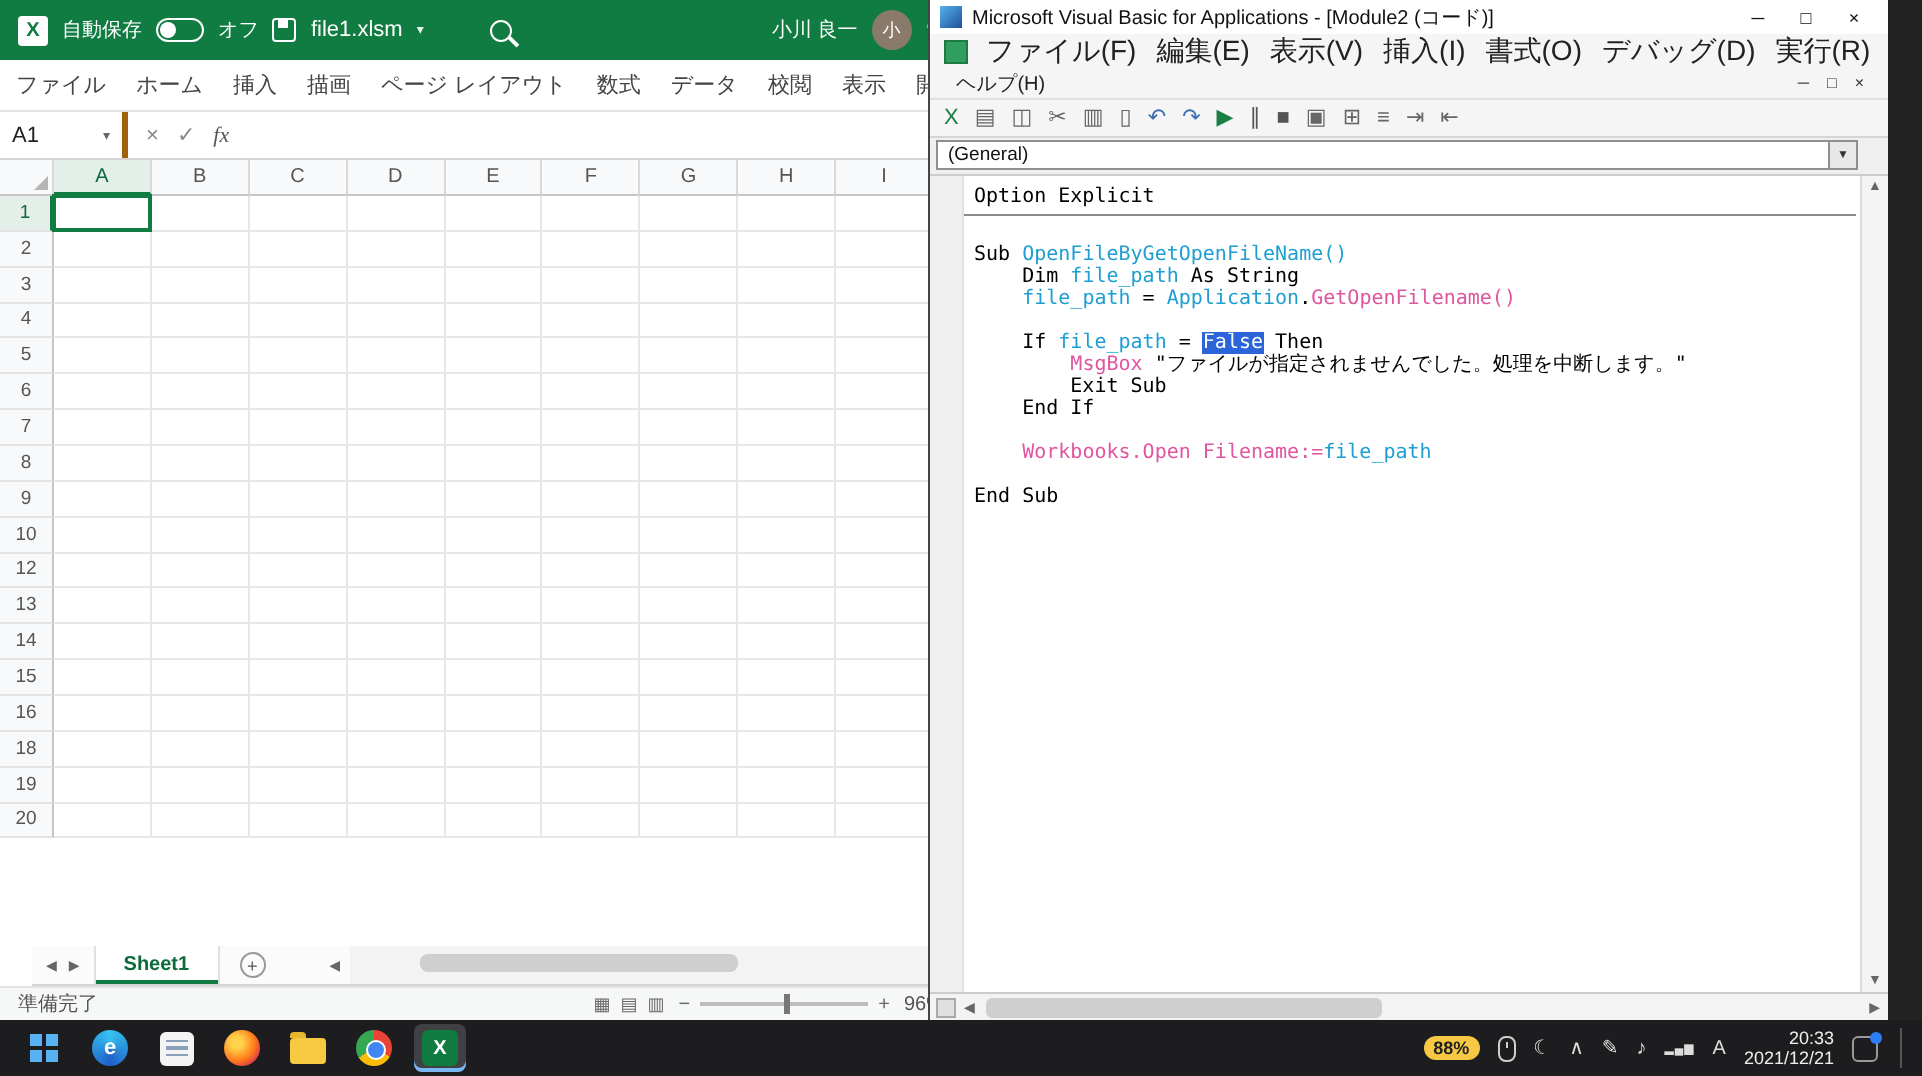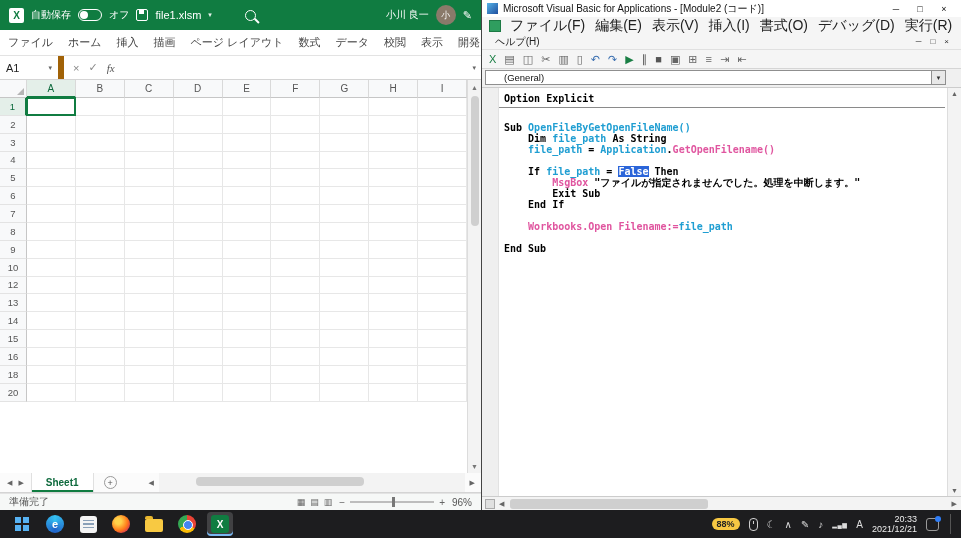--- a/index.html
+++ b/index.html
@@ -40,21 +40,21 @@
   .comment-bubble { width:16px; height:13px; border:1.2px solid #666; border-radius:3px; position:relative;}
   .comment-bubble::after{ content:""; position:absolute; left:3px; bottom:-4px; border:3px solid transparent; border-top-color:#666;}
   .share-btn { width:24px; height:18px; background:var(--excel-green,#107C41); border-radius:3px;
     display:flex; align-items:center; justify-content:center; }
   .share-person { width:6px; height:6px; background:#fff; border-radius:50%; position:relative; top:-2px;}
   .share-person::after{ content:""; position:absolute; left:-2px; top:7px; width:10px; height:5px;
     background:#fff; border-radius:4px 4px 0 0; }
 
   .xl-formulabar { height:24px; border-bottom:1px solid #d4d4d4; display:flex;
     align-items:center; background:#fff; flex:none; }
-  .namebox { width:64px; height:100%; border-right:6px solid #a16207; display:flex;
+  .namebox { width:64px; height:100%; border-right:3px solid #a16207; display:flex;
     align-items:center; padding:0 6px; font-size:11px; color:#222; gap:14px;}
   .nb-caret{ font-size:7px; color:#666; margin-left:auto;}
   .fb-btns { display:flex; gap:9px; padding:0 9px; color:#888; font-size:11px; align-items:center;}
   .fb-btns .fx { font-style:italic; font-family:"Liberation Serif","DejaVu Serif",serif; color:#555;}
   .fb-input { flex:1; height:100%; }
   .fb-expand { padding:0 5px; font-size:7px; color:#666; }
 
   .xl-grid-area { flex:1; position:relative; background:#fff; }
   .grid-inner { position:absolute; left:0; top:0; right:14px; bottom:0; display:flex; flex-direction:column;}
   .col-headers { height:18px; display:grid; grid-template-columns:27px repeat(9,1fr); flex:none;}
@@ -72,42 +72,42 @@
   .cell { border-right:1px solid #e7e7e7; border-bottom:1px solid #e7e7e7; position:relative; background:#fff;}
   .cell.selected::after { content:""; position:absolute; inset:-1px; border:2px solid var(--excel-green,#107C41); }
   .v-scrollbar { position:absolute; right:0; top:0; bottom:0; width:14px; background:#f3f3f3;
     border-left:1px solid #dcdcdc; display:flex; flex-direction:column; align-items:center;
     font-size:7px; color:#777; }
   .vsb-btn { height:14px; display:flex; align-items:center; }
   .vsb-thumb { width:8px; height:130px; background:#cfcfcf; border-radius:4px; margin-top:2px;}
   .vsb-bottom { margin-top:auto; height:14px; display:flex; align-items:center;}
 
   .xl-sheettabs { height:20px; border-bottom:1px solid #d4d4d4; background:#fbfbfb;
-    display:flex; align-items:center; font-size:10px; color:#555; flex:none; }
+    display:flex; align-items:center; font-size:10px; color:#555; flex:none;margin-left:16px; }
   .st-arrows { display:flex; gap:6px; padding:0 7px; font-size:7px; color:#666;}
   .sheet-tab { height:100%; padding:0 14px; display:flex; align-items:center; background:#fff;
     border-right:1px solid #e0e0e0; border-left:1px solid #e0e0e0;}
   .sheet-tab.active { color:#0e6a3d; font-weight:bold; box-shadow:inset 0 -2px 0 var(--excel-green,#107C41);}
   .add-sheet { width:13px; height:13px; border:1px solid #999; border-radius:50%; margin-left:10px;
     display:flex; align-items:center; justify-content:center; font-size:9px; color:#555;}
   .hsb { flex:1; height:100%; display:flex; align-items:center; margin-left:30px; gap:3px; padding-right:4px;}
   .hsb .track { flex:1; height:100%; background:#f3f3f3; position:relative; }
   .hsb .thumb { position:absolute; left:12%; top:4px; height:9px; width:55%; background:#cfcfcf; border-radius:4px;}
   .hsb .btn { font-size:7px; color:#666; padding:0 2px;}
 
   .xl-statusbar { height:17px; background:#f6f8f7; display:flex; align-items:center;
     font-size:10px; color:#555; padding:0 9px; flex:none; border-top:1px solid #e3e3e3;}
   .sb-right { margin-left:auto; display:flex; align-items:center; gap:7px; }
   .viewicons { display:flex; gap:5px; font-size:9px; color:#666; }
   .zoomslider { display:flex; align-items:center; gap:5px; color:#666;}
   .zs-track { width:84px; height:2px; background:#bdbdbd; position:relative;}
   .zs-thumb { position:absolute; left:50%; top:-4px; width:3px; height:10px; background:#777;}
 
   
-  #vba-window { position:absolute; left:481px; top:0; width:480px; height:510px;
+  #vba-window { position:absolute; left:464px; top:0; width:480px; height:510px;
     background:#f0f0f0; border-left:1px solid #444; display:flex; flex-direction:column; }
   .vb-titlebar { height:17px; background:#fff; display:flex; align-items:center; gap:5px;
     padding:0 5px; font-size:10px; color:#111; flex:none;}
   .vb-icon { width:11px; height:11px; background:linear-gradient(135deg,#56b3e8,#1f4e9e); flex:none;}
   .winctl { margin-left:auto; display:flex; }
   .winctl span { width:24px; text-align:center; font-size:9px; color:#111; }
   .winctl .close { }
   .vb-menurow1 { height:17px; background:#f5f5f5; display:flex; align-items:center;
     font-size:14px; color:#222; padding:0 3px; flex:none;}
   .vb-modicon { width:12px; height:12px; margin:0 4px; background:#2f9e5f; border:1px solid #1d7a45; flex:none;}
@@ -115,24 +115,24 @@
   .vb-menu { padding:0 5px; white-space:nowrap; }
   .vb-menurow2 { height:15px; background:#f5f5f5; display:flex; align-items:center;
     font-size:10px; color:#222; padding:0 8px; flex:none;}
   .childctl { margin-left:auto; display:flex; gap:9px; font-size:8px; color:#333; padding-right:4px;}
   .vb-toolbar { height:20px; background:#f5f5f5; border-top:1px solid #e0e0e0; border-bottom:1px solid #d5d5d5;
     display:flex; align-items:center; gap:8px; padding:0 7px; font-size:11px; color:#555; flex:none;}
   .tbi { line-height:1; }
   .vb-combos { height:19px; background:#f0f0f0; display:flex; gap:3px; padding:1px 15px 2px 3px;
     border-bottom:1px solid #ccc; flex:none;}
   .combo { flex:1; background:#fff; border:1px solid #8f8f8f; display:flex; align-items:center;
-    font-size:9.5px; color:#111; padding-left:18px;gap:24px; }
+    font-size:9.5px; color:#111; padding-left:5px;gap:24px; }
   .combo .dd { margin-left:auto; width:14px; height:100%; background:#e8e8e8; border-left:1px solid #8f8f8f;
     display:flex; align-items:center; justify-content:center; font-size:6px; color:#333;}
-  .vb-codearea { flex:1; display:flex; background:#fff; overflow:hidden;font-weight:bold; }
+  .vb-codearea { flex:1; display:flex; background:#fff; overflow:hidden; }
   .vb-margin { width:17px; background:#efefef; border-right:1px solid #e2e2e2; flex:none;}
   .vb-code { flex:1; padding:5px 2px 0 5px; font-family:"DejaVu Sans Mono","Liberation Mono",monospace;
     font-size:10px; line-height:11px; white-space:pre; color:#000; overflow:hidden;}
   .code-line { height:11px; }
   .seg-k { color:#000; }
   .seg-i { color:var(--code-id,#1f9ed2); }
   .seg-m { color:var(--code-member,#e0559f); }
   .seg-sel { background:var(--sel-bg,#2b65d9); color:#fff; }
   .code-sep { border-top:1px solid #8a8a8a; margin:3px 0 3px -5px; }
   .vb-vscroll { width:14px; background:#f3f3f3; border-left:1px solid #ddd; display:flex;
@@ -439,20 +439,32 @@
               <div class="cell"></div>
               <div class="cell"></div>
               <div class="cell"></div>
               <div class="cell"></div>
               <div class="cell"></div>
               <div class="cell"></div>
               <div class="cell"></div>
               <div class="cell"></div>
             </div>
             <div class="grow">
+              <div class="rowhead">19</div>
+              <div class="cell"></div>
+              <div class="cell"></div>
+              <div class="cell"></div>
+              <div class="cell"></div>
+              <div class="cell"></div>
+              <div class="cell"></div>
+              <div class="cell"></div>
+              <div class="cell"></div>
+              <div class="cell"></div>
+            </div>
+            <div class="grow">
               <div class="rowhead">20</div>
               <div class="cell"></div>
               <div class="cell"></div>
               <div class="cell"></div>
               <div class="cell"></div>
               <div class="cell"></div>
               <div class="cell"></div>
               <div class="cell"></div>
               <div class="cell"></div>
               <div class="cell"></div>

